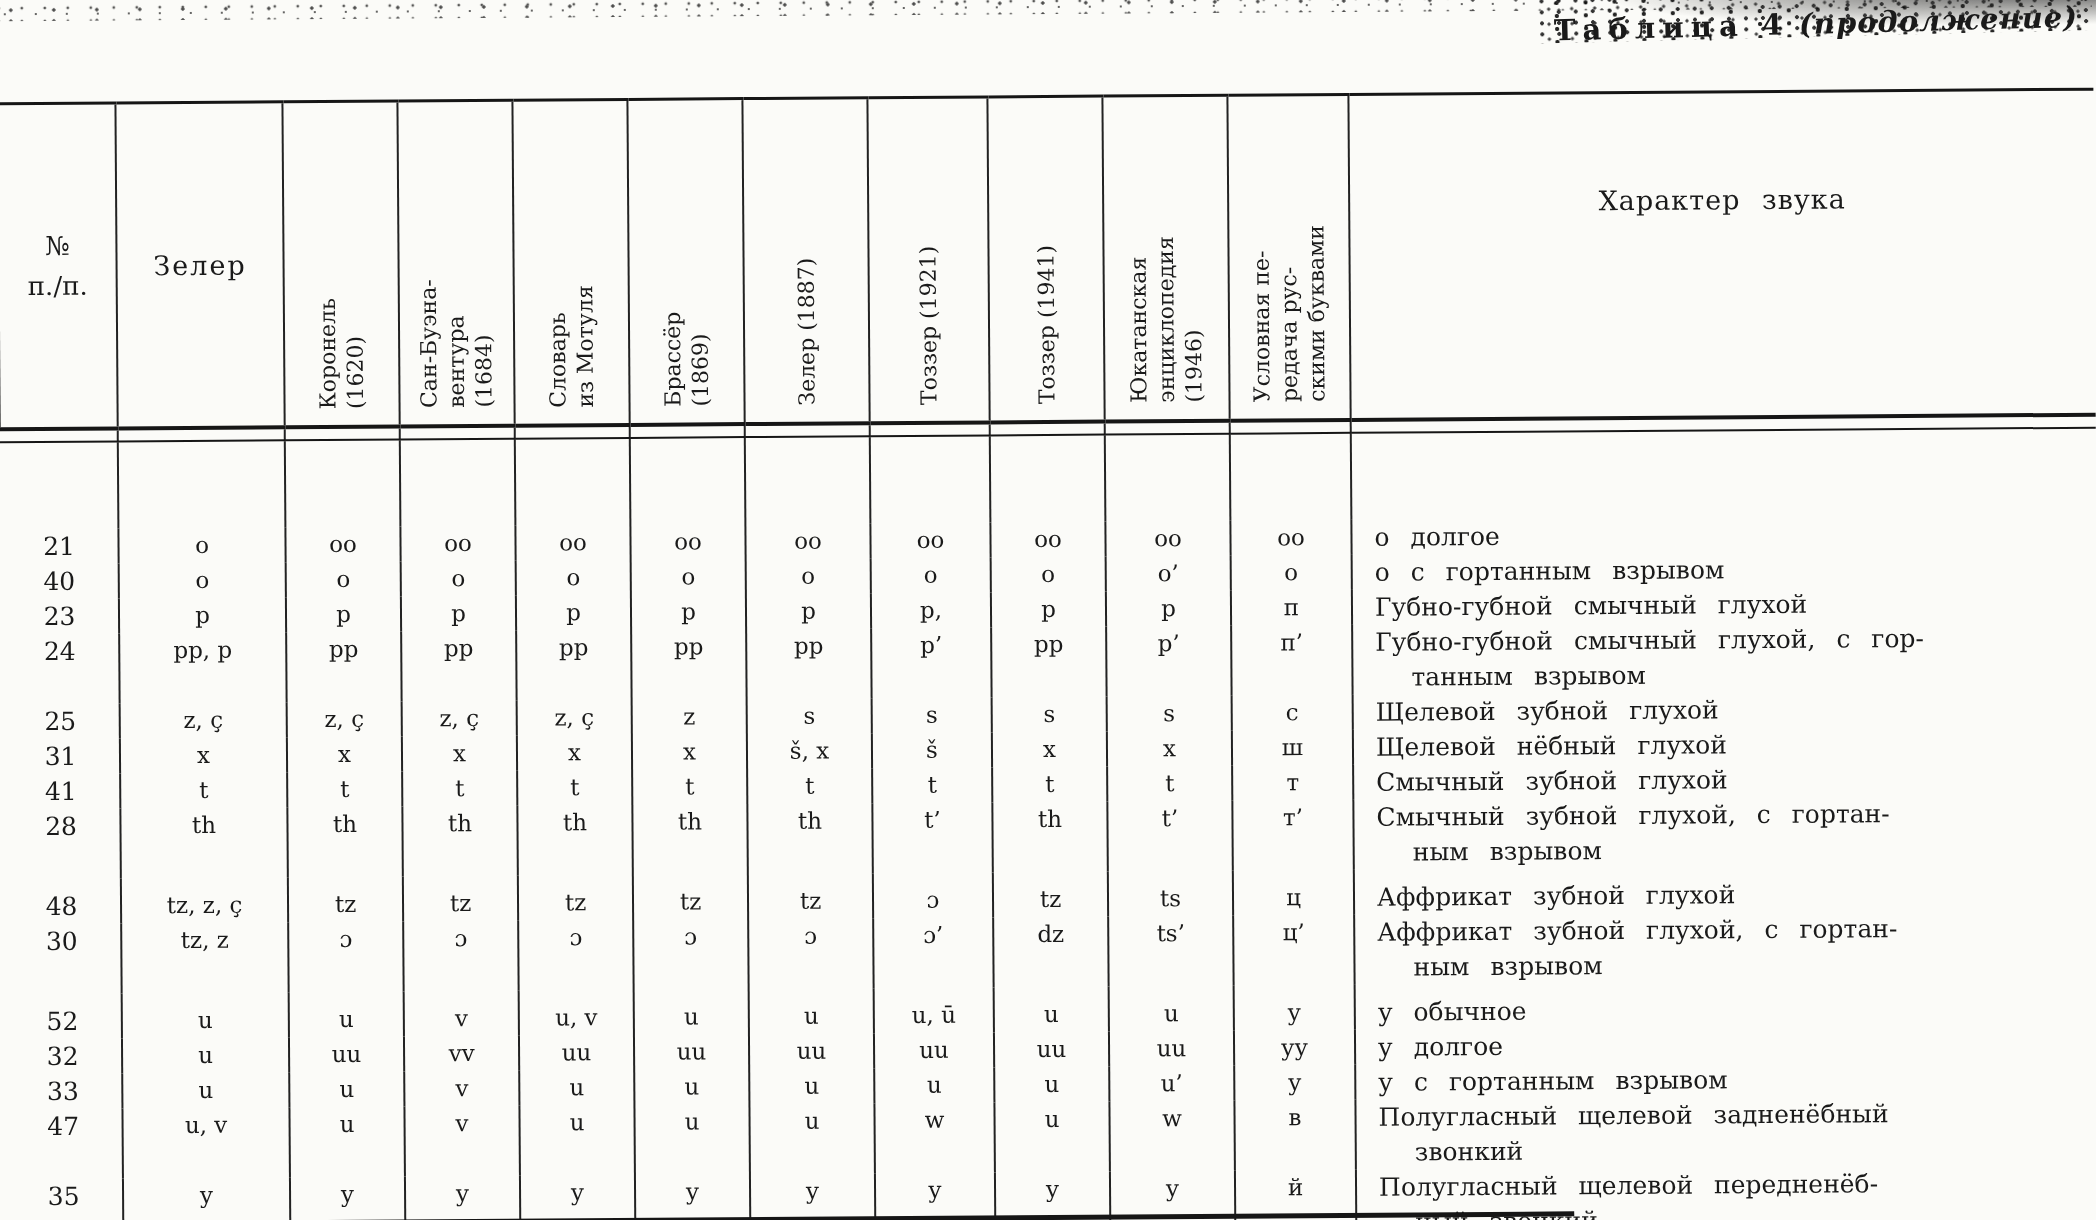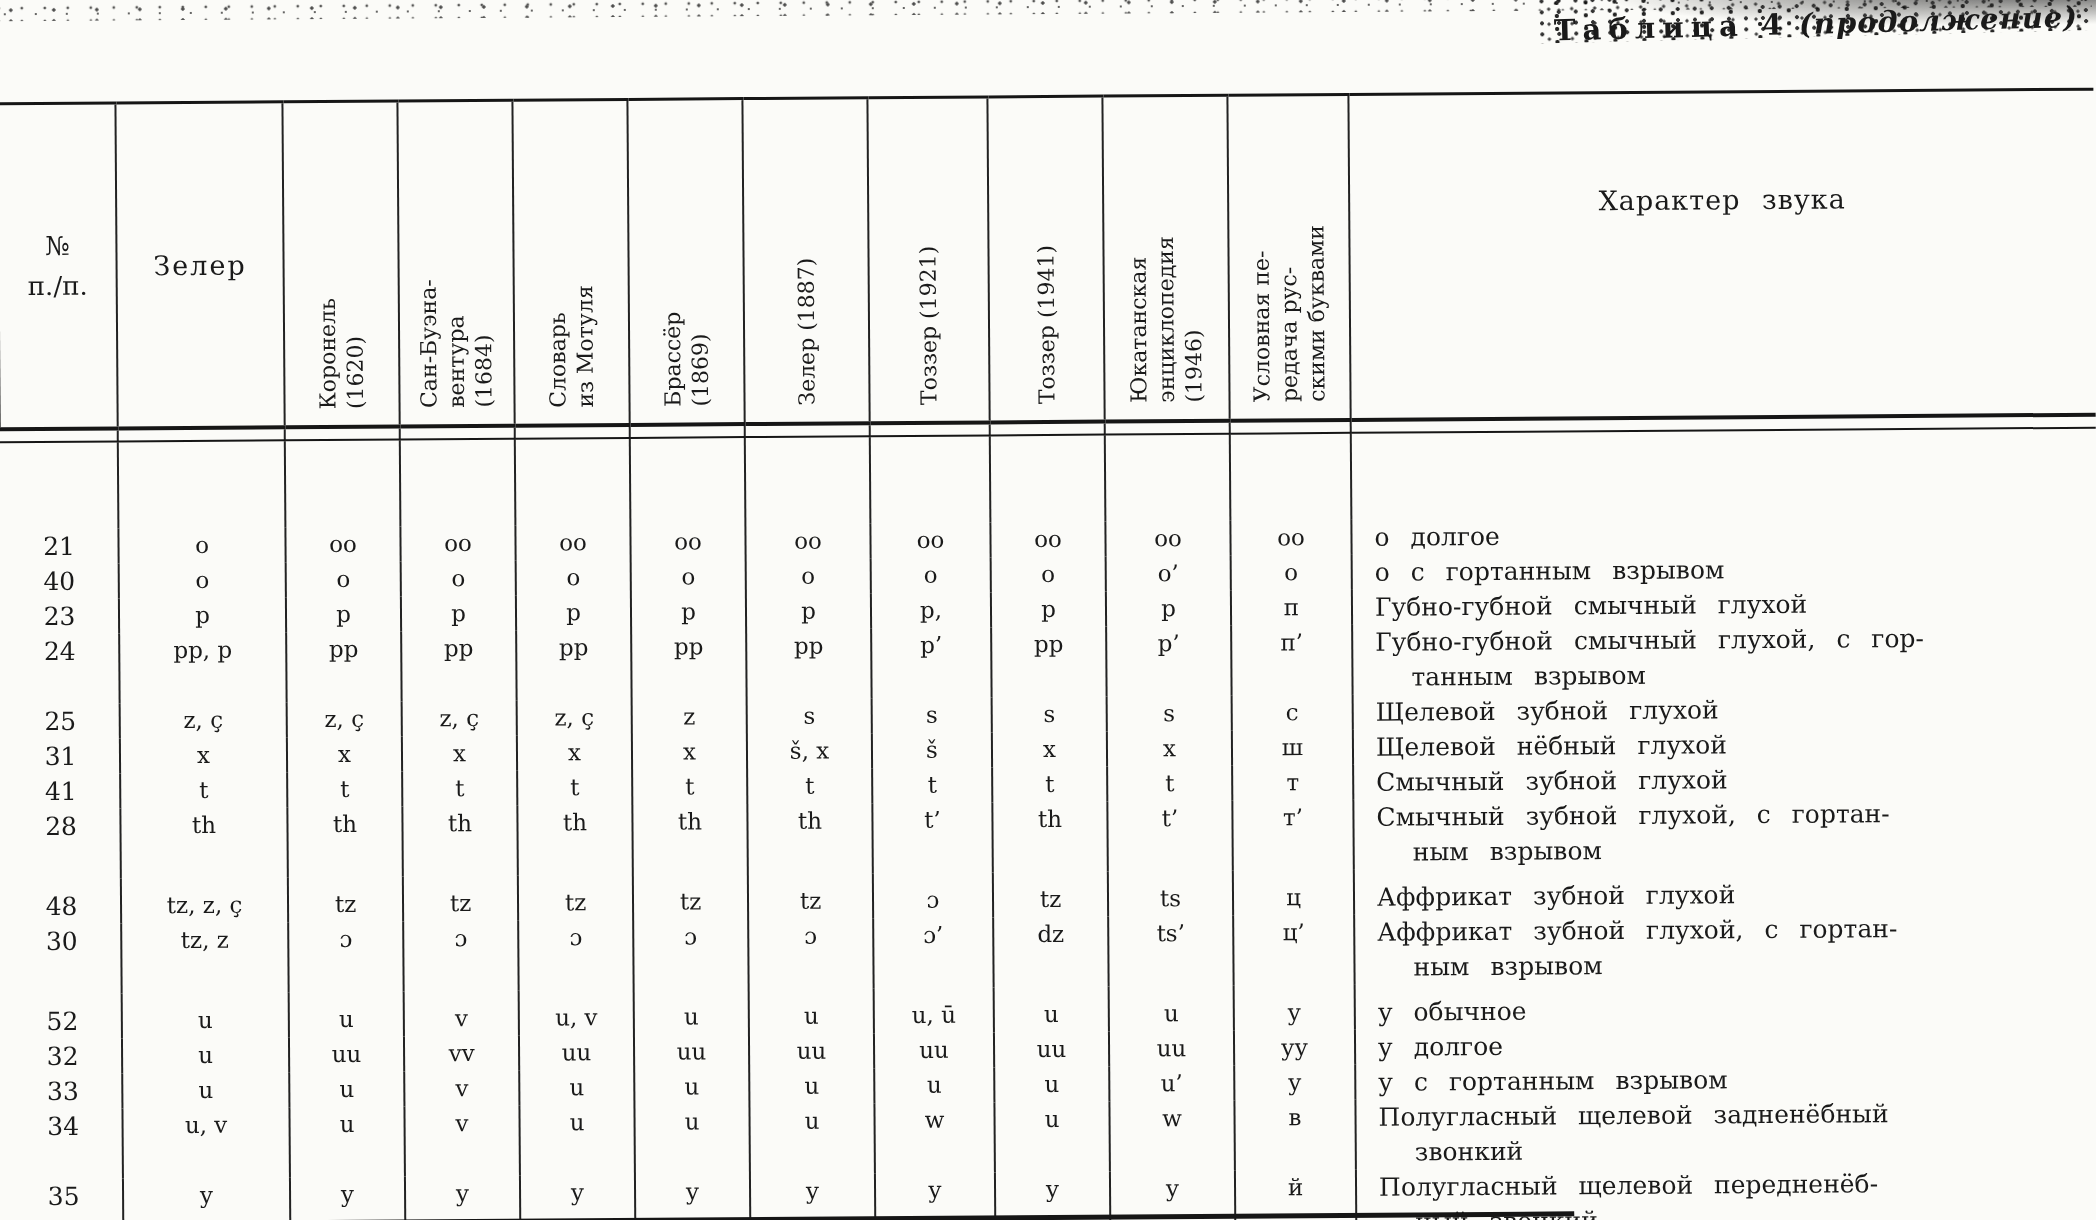--- a/index.html
+++ b/index.html
@@ -358,21 +358,21 @@
           <td class="c-val">u</td>
           <td class="c-val">u</td>
           <td class="c-val">u</td>
           <td class="c-val">u’</td>
           <td class="c-val">у</td>
           <td class="c-char">
             <div class="char-line">у с гортанным взрывом</div>
           </td>
         </tr>
         <tr>
-          <td class="c-num">34</td>
+          <td class="c-num">47</td>
           <td class="c-val">u, v</td>
           <td class="c-val">u</td>
           <td class="c-val">v</td>
           <td class="c-val">u</td>
           <td class="c-val">u</td>
           <td class="c-val">u</td>
           <td class="c-val">w</td>
           <td class="c-val">u</td>
           <td class="c-val">w</td>
           <td class="c-val">в</td>

